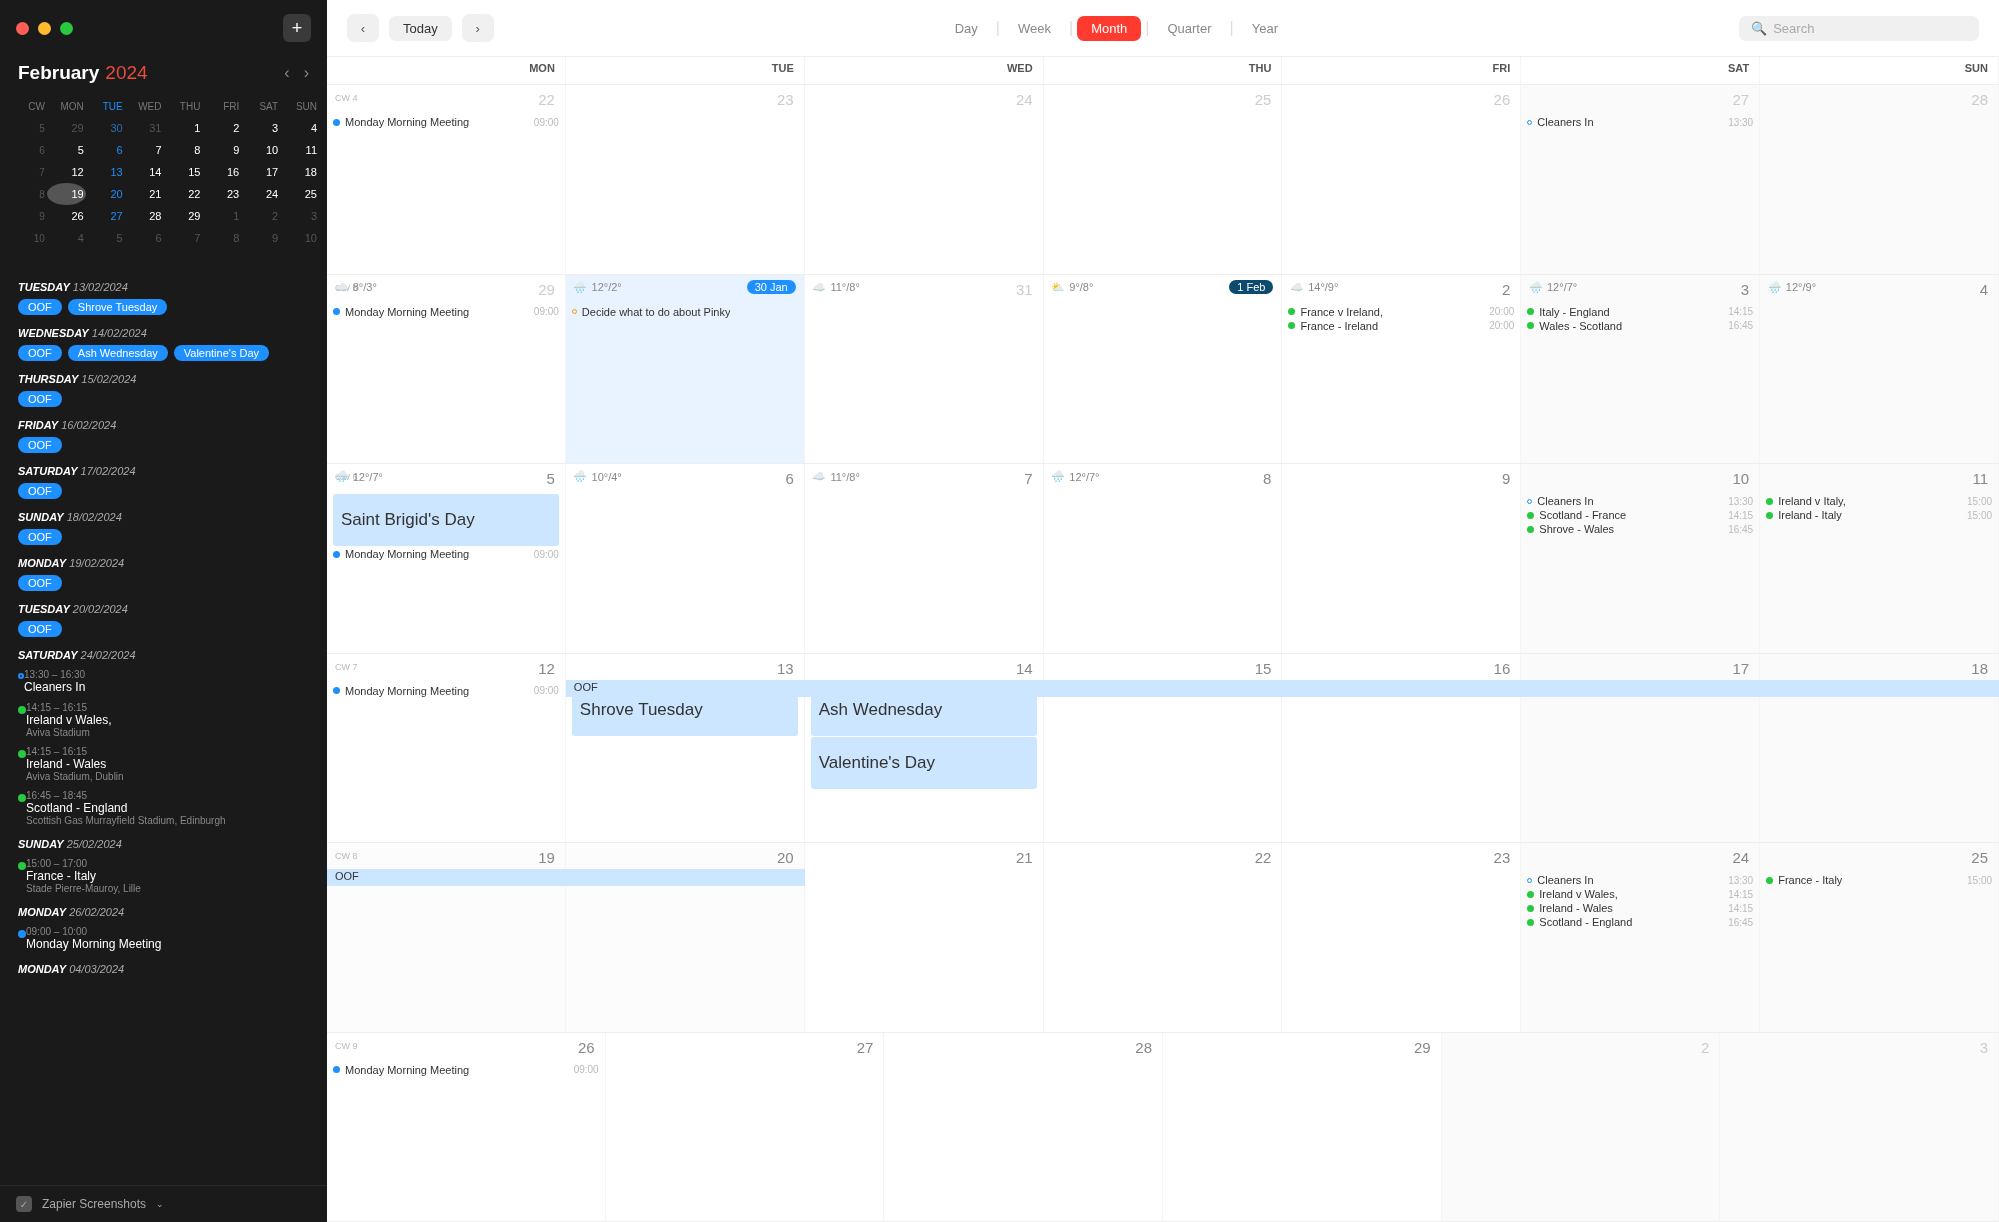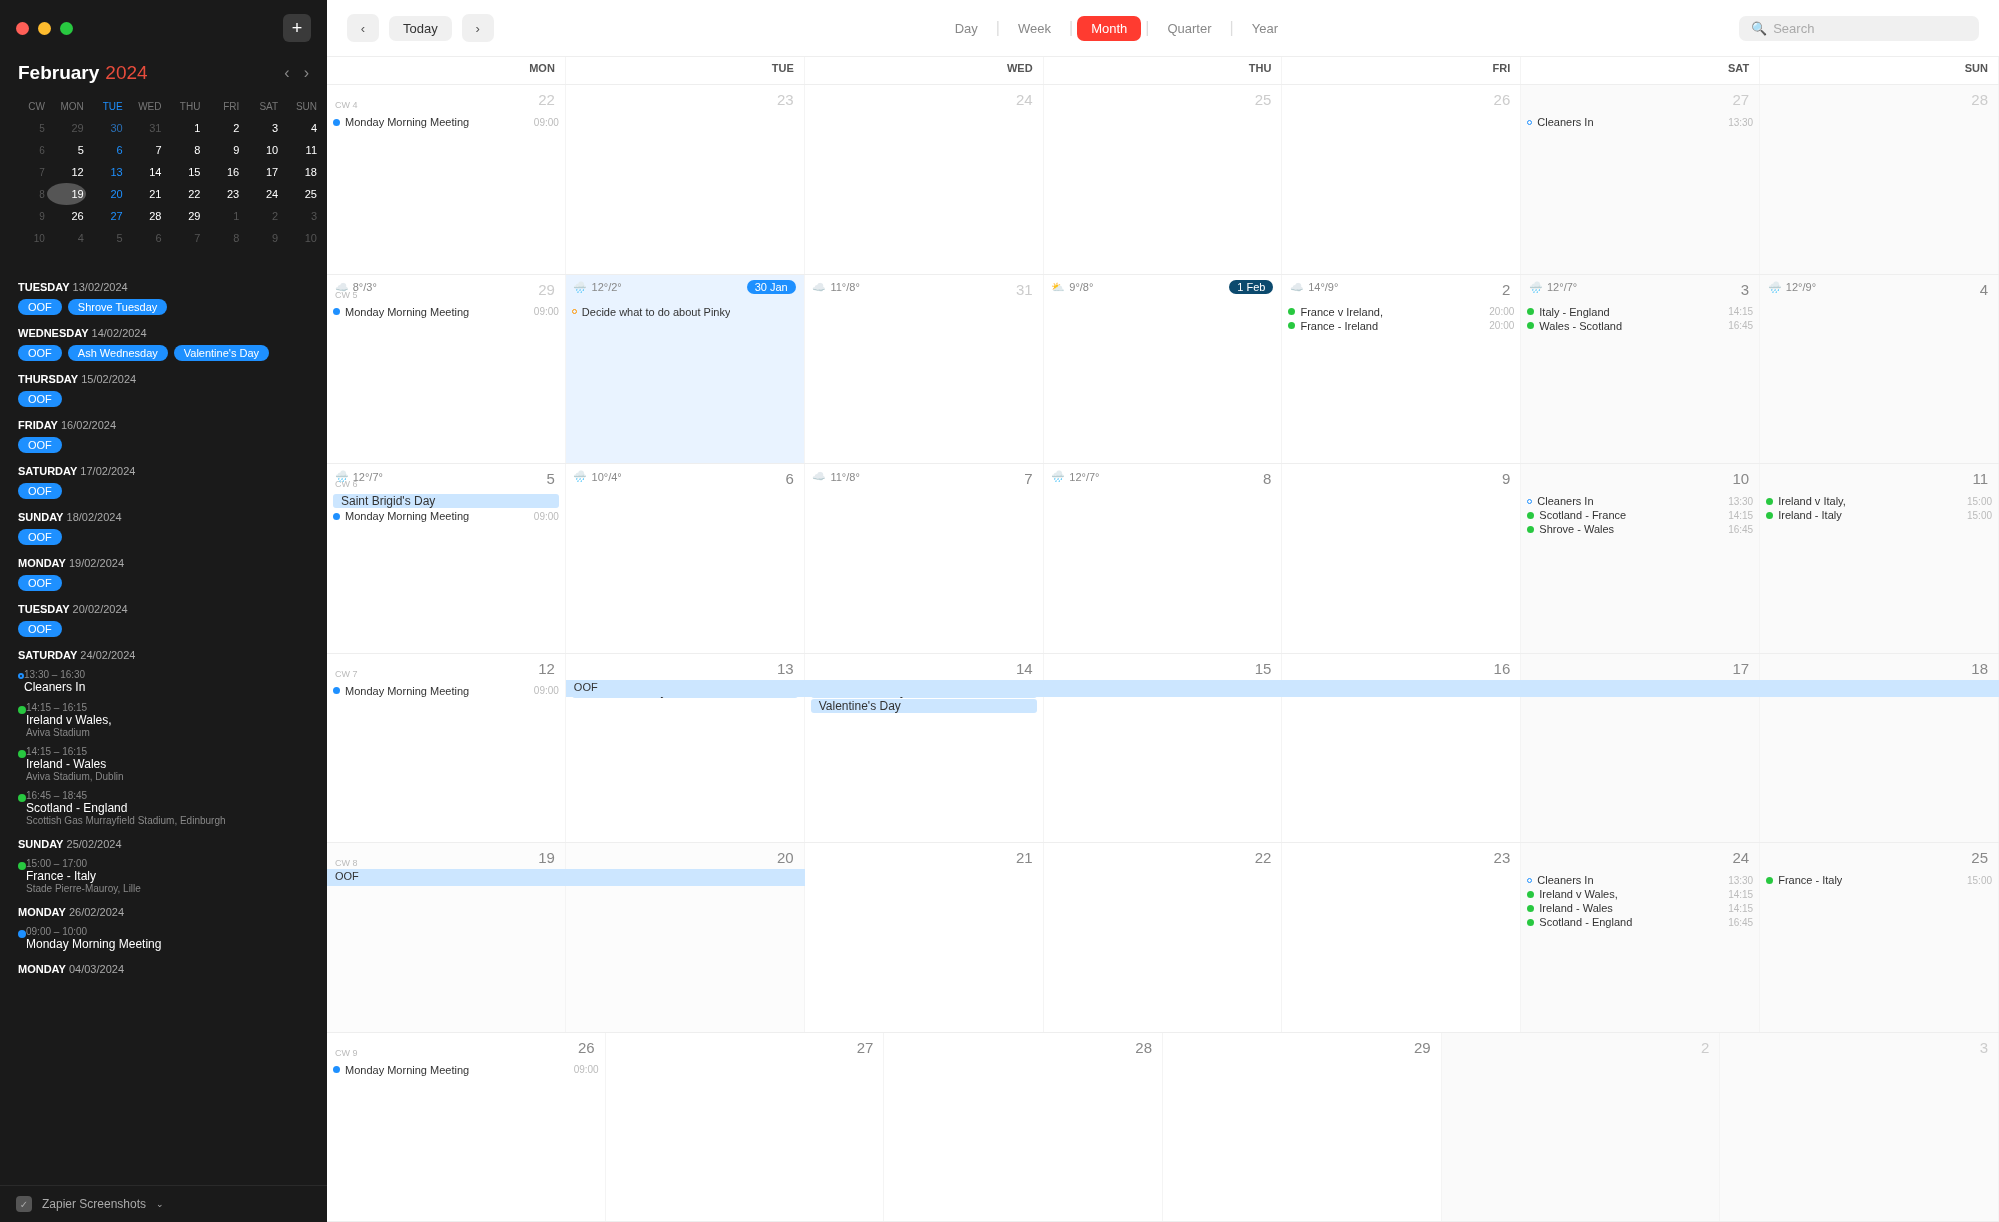--- a/index.html
+++ b/index.html
@@ -21,21 +21,21 @@
 .mini-cal table { width: 100%; border-collapse: collapse; font-size: 11px; }
 .mini-cal th, .mini-cal td { text-align: right; padding: 5px 2px; width: 12.5%; }
 .mini-cal th { color: #777; font-weight: 500; font-size: 10px; }
 .mini-cal th.today-col { color: #1e90ff; }
 .mini-cal .cw { color: #555; font-size: 10px; }
 .mini-cal td.dim { color: #555; }
 .mini-cal td.other { color: #2a6fb5; }
 .mini-cal td.today { background: #555; border-radius: 50%; color: #fff; }
 .mini-cal td.current-col { color: #1e90ff; }
 .agenda { flex: 1; overflow-y: auto; padding: 8px 18px 12px; font-size: 12px; }
-.agenda-day-header { color: #aaa; margin: 12px 0 6px; font-size: 11px; }
+.agenda-day-header { color: #aaa; margin: 12px 0 6px; font-size: 11px; font-style: italic; }
 .agenda-day-header b { color: #fff; font-weight: 600; }
 .agenda-pills { display: flex; flex-wrap: wrap; gap: 6px; }
 .pill { background: #1e90ff; color: #fff; border-radius: 10px; padding: 2px 10px; font-size: 11px; }
 .agenda-event { display: flex; gap: 0; margin: 8px 0; }
 .agenda-event .dot { width: 8px; height: 8px; border-radius: 50%; margin-top: 4px; flex-shrink: 0; }
 .agenda-event .dot.hollow { background: transparent; border: 2px solid; width: 6px; height: 6px; }
 .agenda-event-body { flex: 1; }
 .agenda-event-time { color: #888; font-size: 10px; }
 .agenda-event-title { color: #fff; font-size: 12px; }
 .agenda-event-loc { color: #888; font-size: 10px; }
@@ -57,31 +57,31 @@
 .grid-header { display: flex; height: 28px; border-bottom: 1px solid #eee; }
 .grid-header .col { flex: 1; text-align: right; padding: 5px 10px; font-size: 11px; font-weight: 600; color: #555; border-right: 1px solid #f4f4f4; }
 .grid-body { flex: 1; display: flex; flex-direction: column; }
 .week-row { flex: 1; display: flex; border-bottom: 1px solid #eee; position: relative; }
 .day-cell { flex: 1; border-right: 1px solid #f4f4f4; padding: 4px 6px 0; position: relative; overflow: hidden; }
 .day-cell.weekend { background: #fafafa; }
 .day-cell.dim { color: #ccc; }
 .day-cell.past { background: #fcfcfc; }
 .day-cell .daynum { position: absolute; top: 6px; right: 10px; font-size: 15px; color: #888; }
 .day-cell.dim .daynum { color: #ccc; }
-.day-cell .cw-label { position: absolute; top: 15px; left: 8px; font-size: 9px; color: #bbb; }
+.day-cell .cw-label { position: absolute; top: 8px; left: 8px; font-size: 9px; color: #bbb; }
 .day-cell .weather { position: absolute; top: 6px; left: 8px; font-size: 11px; color: #888; display: flex; gap: 4px; align-items: center; }
 .day-cell .events { margin-top: 26px; }
 .evt { font-size: 11px; display: flex; align-items: center; gap: 5px; padding: 1px 0; }
 .evt .dot { width: 7px; height: 7px; border-radius: 50%; flex-shrink: 0; }
 .evt .dot.hollow { background: transparent; border: 1.5px solid; width: 5px; height: 5px; }
 .evt .time { margin-left: auto; color: #bbb; font-size: 10px; }
 .evt .title { white-space: nowrap; overflow: hidden; text-overflow: ellipsis; color: #333; }
 .badge-date { background: #0c4a6e; color: #fff; border-radius: 10px; font-size: 11px; padding: 1px 8px; }
 .badge-date.blue { background: #1e90ff; }
-.allday-bar { background: #cce6ff; font-size: 12px; padding: 0 8px; border-radius: 3px; margin: 1px 0; color: #333; }
+.allday-bar { background: #cce6ff; font-size: 17px; padding: 16px 8px; border-radius: 3px; margin: 1px 0; color: #333; }
 .span-bar { position: absolute; background: #cce6ff; height: 17px; font-size: 11px; padding: 1px 8px; color: #333; z-index: 2; }
 </style>
 </head>
 <body>
 
 <div class="sidebar">
   <div class="sidebar-top">
     <div class="traffic-lights">
       <span class="tl-red"></span>
       <span class="tl-yellow"></span>

